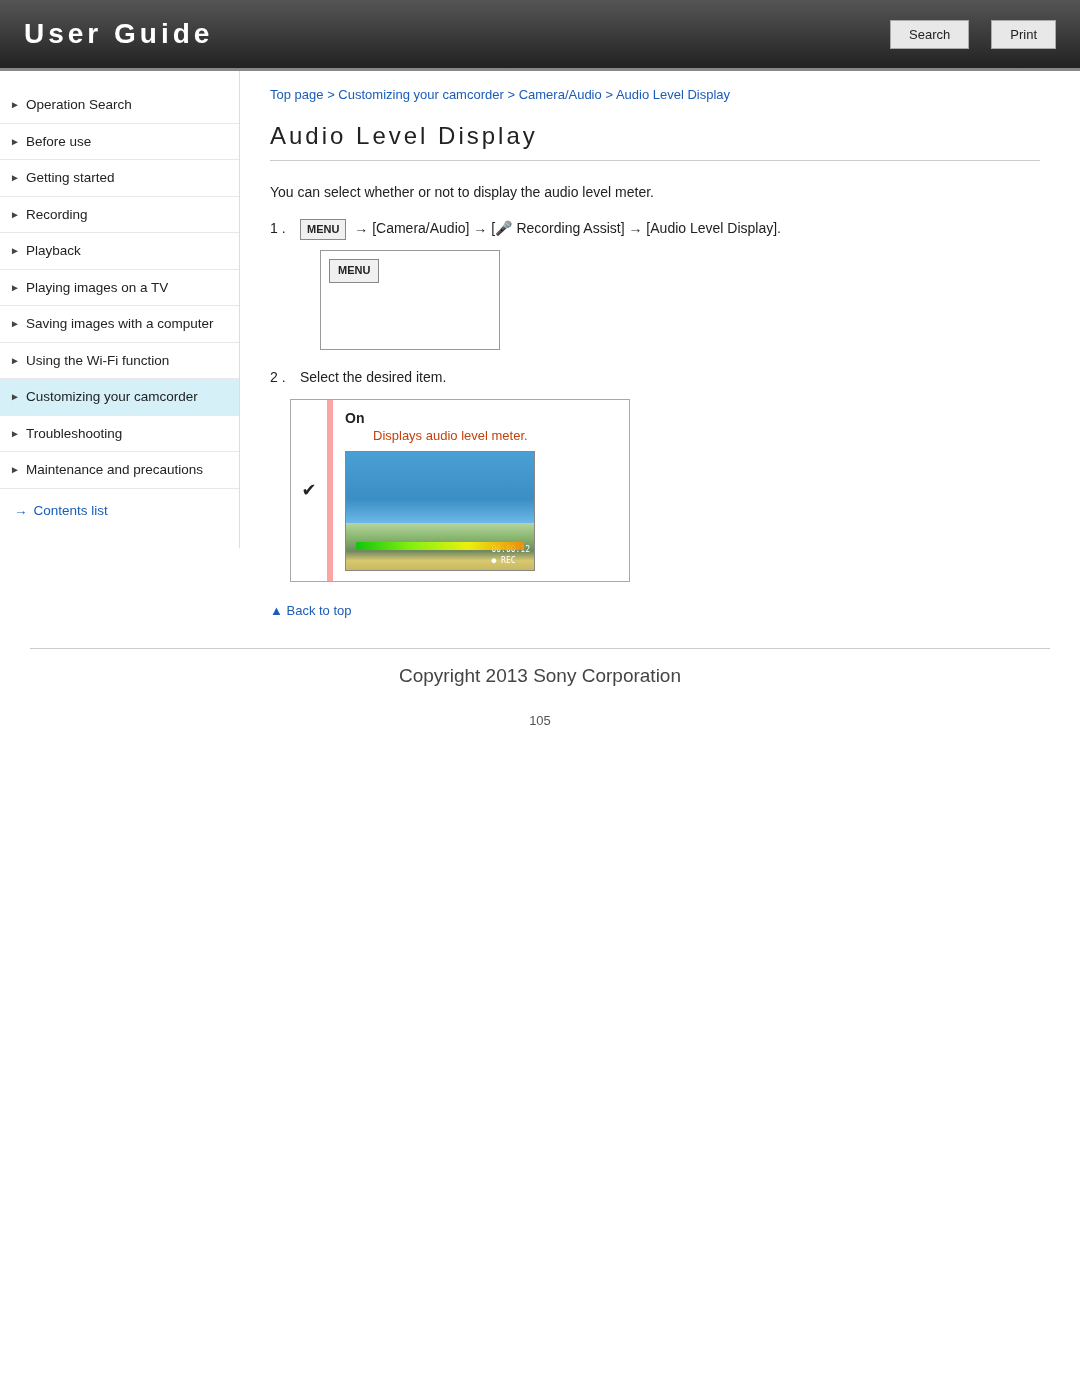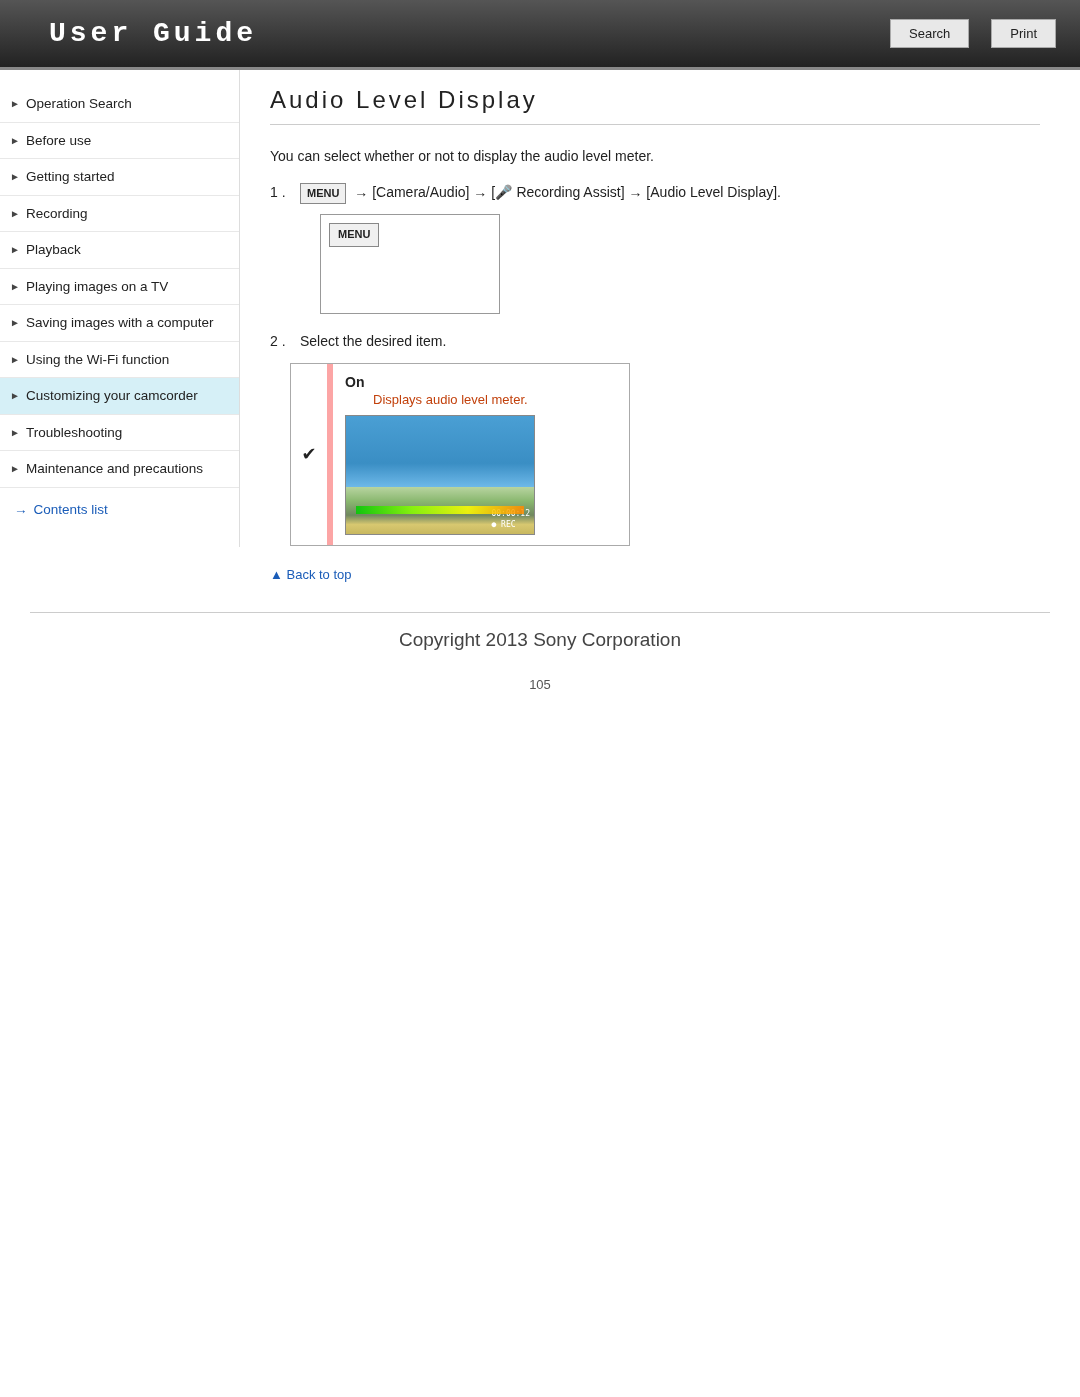--- a/index.html
+++ b/index.html
@@ -19,22 +19,21 @@
       display: flex;
       align-items: center;
       justify-content: space-between;
       border-bottom: 3px solid #888;
     }
     .header-title {
       font-size: 28px;
       font-weight: bold;
       color: #fff;
       letter-spacing: 4px;
-      font-family: Liberation Mono, monospace;
-      margin-left: 25px;
+      font-family: Liberation Sans, sans-serif;
     }
     .header-buttons {
       display: flex;
       gap: 22px;
       align-items: center;
     }
     .header-btn {
       background: #e8e8e8;
       border: 1px solid #aaa;
       padding: 6px 18px;
@@ -354,20 +353,29 @@
       <span class="sidebar-item-text">Maintenance and precautions</span>
     </div>
     <div class="contents-link">
       <span class="contents-link-arrow">→</span>
       <span>Contents list</span>
     </div>
   </nav>
 
   <main class="main">
 
+    <div class="breadcrumb">
+      <a href="#">Top page</a>
+      <span> &gt; </span>
+      <a href="#">Customizing your camcorder</a>
+      <span> &gt; </span>
+      <a href="#">Camera/Audio</a>
+      <span> &gt; </span>
+      <a href="#">Audio Level Display</a>
+    </div>
 
     <h1 class="page-title">Audio Level Display</h1>
 
     <p class="content-text">You can select whether or not to display the audio level meter.</p>
 
     <div class="step">
       <span class="step-num">1 .</span>
       <div class="step-content">
         <span class="menu-badge">MENU</span>
         <span> → [Camera/Audio] → [🎤 Recording Assist] → [Audio Level Display].</span>

